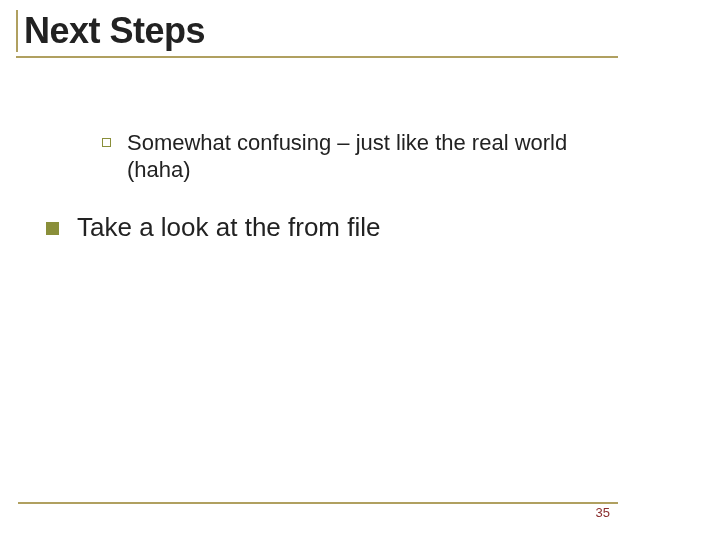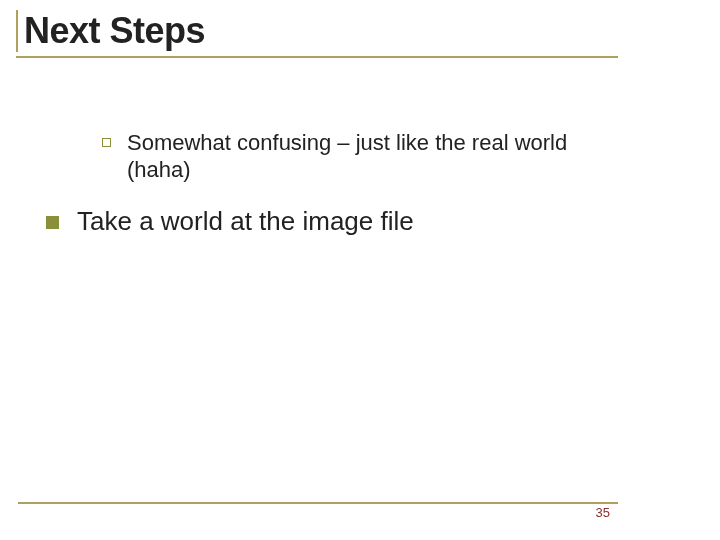--- a/index.html
+++ b/index.html
@@ -50,21 +50,21 @@
   .bullet-text {
     font-size: 26px;
     color: #222;
     line-height: 1.22;
   }
   .sub-row {
     display: flex;
     align-items: flex-start;
     margin-left: 56px;
     margin-top: 14px;
-    margin-bottom: 22px;
+    margin-bottom: 28px;
   }
   .sub-sq {
     width: 9px;
     height: 9px;
     border: 1.5px solid #8a8f3a;
     background: transparent;
     flex-shrink: 0;
     margin-top: 8px;
     margin-right: 16px;
   }
@@ -102,21 +102,21 @@
   <div class="content">
 
 
     <div class="sub-row">
       <div class="sub-sq"></div>
       <div class="sub-text">Somewhat confusing – just like the real world (haha)</div>
     </div>
 
     <div class="bullet-row">
       <div class="bullet-sq"></div>
-      <div class="bullet-text">Take a world at the image file</div>
+      <div class="bullet-text">Take a look at the from file</div>
     </div>
 
   </div>
 
   <div class="footer-line"></div>
   <div class="page-num">35</div>
 
 </div>
 
 </body></html>

